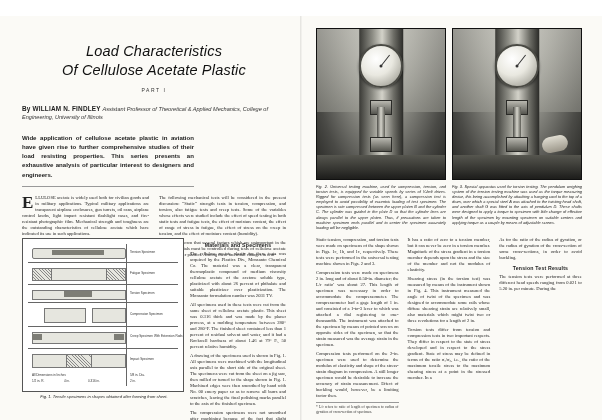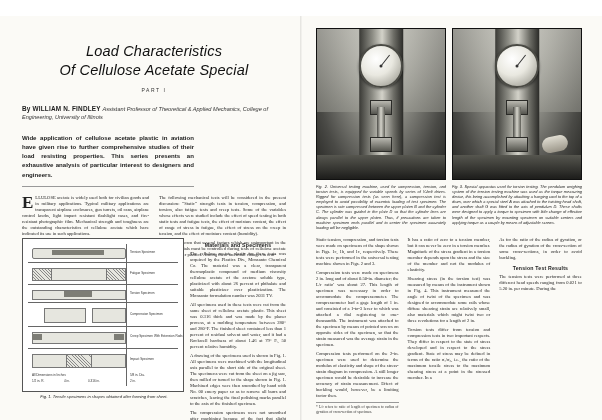--- a/index.html
+++ b/index.html
@@ -204,21 +204,21 @@
 <body>
 
 <div class="page">
 
   <div class="gutter"></div>
 
   <div class="left">
 
     <div class="title">
       <div>Load Characteristics</div>
-      <div>Of Cellulose Acetate Special</div>
+      <div>Of Cellulose Acetate Plastic</div>
     </div>
 
     <div class="part">PART I</div>
 
     <div class="byline">
       <b>By WILLIAM N. FINDLEY</b>
       <span class="aff">Assistant Professor of Theoretical &amp; Applied Mechanics, College of Engineering, University of Illinois</span>
     </div>
 
     <div class="lede">Wide application of cellulose acetate plastic in aviation have given rise to further comprehensive studies of their load resisting properties. This series presents an exhaustive analysis of particular interest to designers and engineers.</div>

